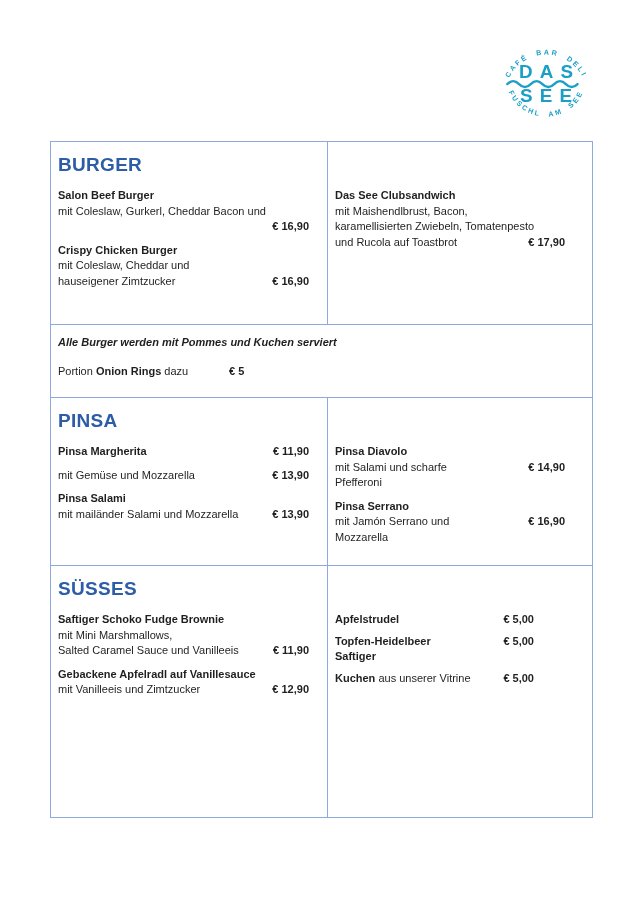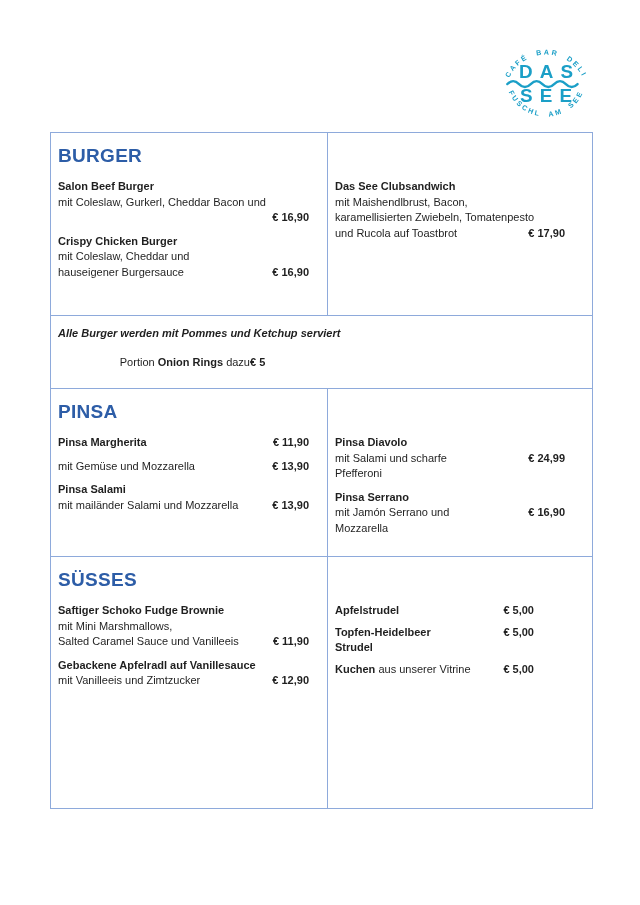--- a/index.html
+++ b/index.html
@@ -15,21 +15,21 @@
   
   .logo { position:absolute; left:490px; top:24px; width:112px; height:112px; }
   .logo svg { width:100%; height:100%; }
   .logo text { fill:#1b9fc7; font-family:"Liberation Sans", sans-serif; font-weight:bold; }
   .logo .arc-text { font-size:7px; letter-spacing:2.2px; word-spacing:4px; }
   .logo .big-text { font-size:18.5px; letter-spacing:7px; }
   .logo .wave { stroke:#1b9fc7; stroke-width:2.3; fill:none; stroke-linecap:round; }
 
   
   .menu-table {
-    position:absolute; left:50px; top:132px; width:543px;
+    position:absolute; left:50px; top:141px; width:543px;
     border:1.5px solid #8eaadb;
     box-sizing:border-box;
     font-size:11px;
     line-height:15.6px;
   }
   .row { display:flex; border-bottom:1px solid #8eaadb; box-sizing:border-box; }
   .row:last-child { border-bottom:none; }
   .row-burger  { height:183px; }
   .row-note    { height:73px;  }
   .row-pinsa   { height:168px; }
@@ -50,21 +50,21 @@
   .item { margin-bottom:8px; }
   .item-tight { margin-bottom:6px; }
   .b { font-weight:bold; }
   .iline { display:flex;gap:32px; }
   .price { font-weight:bold; margin-left:auto; white-space:nowrap; }
   .price-tab31 { margin-right:31px; }   
   .price-line { text-align:right; font-weight:bold; }
 
   .note-line { font-weight:bold; font-style:italic; margin:4px 0 13px 0; }
   .extra-line { display:flex; }
-  .extra-name { width:192px;text-align:right; }
+  .extra-name { width:171px; }
 </style>
 </head>
 <body>
 
 <div class="page">
 
   <div class="logo">
     <svg viewBox="0 0 110 110">
       <defs>
         <path id="arcTop" d="M 15 70 A 39 39 0 0 1 95 70"></path>
@@ -89,42 +89,42 @@
         <div class="section-heading">BURGER</div>
         <div class="item">
           <div class="b">Salon Beef Burger</div>
           <div>mit Coleslaw, Gurkerl, Cheddar Bacon und</div>
           <div class="price-line">€ 16,90</div>
         </div>
         <div class="item">
           <div class="b">Crispy Chicken Burger</div>
           <div>mit Coleslaw, Cheddar und</div>
           <div class="iline">
-            <span>hauseigener Burgersauce</span>
+            <span>hauseigener Zimtzucker</span>
             <span class="price">€ 16,90</span>
           </div>
         </div>
       </div>
       <div class="cell cell-right">
         <div class="head-spacer"></div>
         <div class="item">
           <div class="b">Das See Clubsandwich</div>
           <div>mit Maishendlbrust, Bacon,</div>
           <div>karamellisierten Zwiebeln, Tomatenpesto</div>
           <div class="iline">
             <span>und Rucola auf Toastbrot</span>
             <span class="price">€ 17,90</span>
           </div>
         </div>
       </div>
     </div>
 
     <div class="row row-note">
       <div class="cell cell-full">
-        <div class="note-line">Alle Burger werden mit Pommes und Ketchup serviert</div>
+        <div class="note-line">Alle Burger werden mit Pommes und Kuchen serviert</div>
         <div class="extra-line">
           <span class="extra-name"><span>Portion </span><span class="b">Onion Rings</span><span> dazu</span></span>
           <span class="b">€ 5</span>
         </div>
       </div>
     </div>
 
     <div class="row row-pinsa">
       <div class="cell cell-left">
         <div class="section-heading">PINSA</div>
@@ -147,21 +147,21 @@
             <span class="price">€ 13,90</span>
           </div>
         </div>
       </div>
       <div class="cell cell-right">
         <div class="head-spacer"></div>
         <div class="item">
           <div class="b">Pinsa Diavolo</div>
           <div class="iline">
             <span>mit Salami und scharfe Pfefferoni</span>
-            <span class="price">€ 24,99</span>
+            <span class="price">€ 14,90</span>
           </div>
         </div>
         <div class="item">
           <div class="b">Pinsa Serrano</div>
           <div class="iline">
             <span>mit Jamón Serrano und Mozzarella</span>
             <span class="price">€ 16,90</span>
           </div>
         </div>
       </div>
@@ -189,21 +189,21 @@
       <div class="cell cell-right">
         <div class="head-spacer"></div>
         <div class="item item-tight">
           <div class="iline">
             <span class="b">Apfelstrudel</span>
             <span class="price price-tab31">€ 5,00</span>
           </div>
         </div>
         <div class="item item-tight">
           <div class="iline">
-            <span class="b">Topfen-Heidelbeer Strudel</span>
+            <span class="b">Topfen-Heidelbeer Saftiger</span>
             <span class="price price-tab31">€ 5,00</span>
           </div>
         </div>
         <div class="item item-tight">
           <div class="iline">
             <span><span class="b">Kuchen</span><span> aus unserer Vitrine</span></span>
             <span class="price price-tab31">€ 5,00</span>
           </div>
         </div>
       </div>

